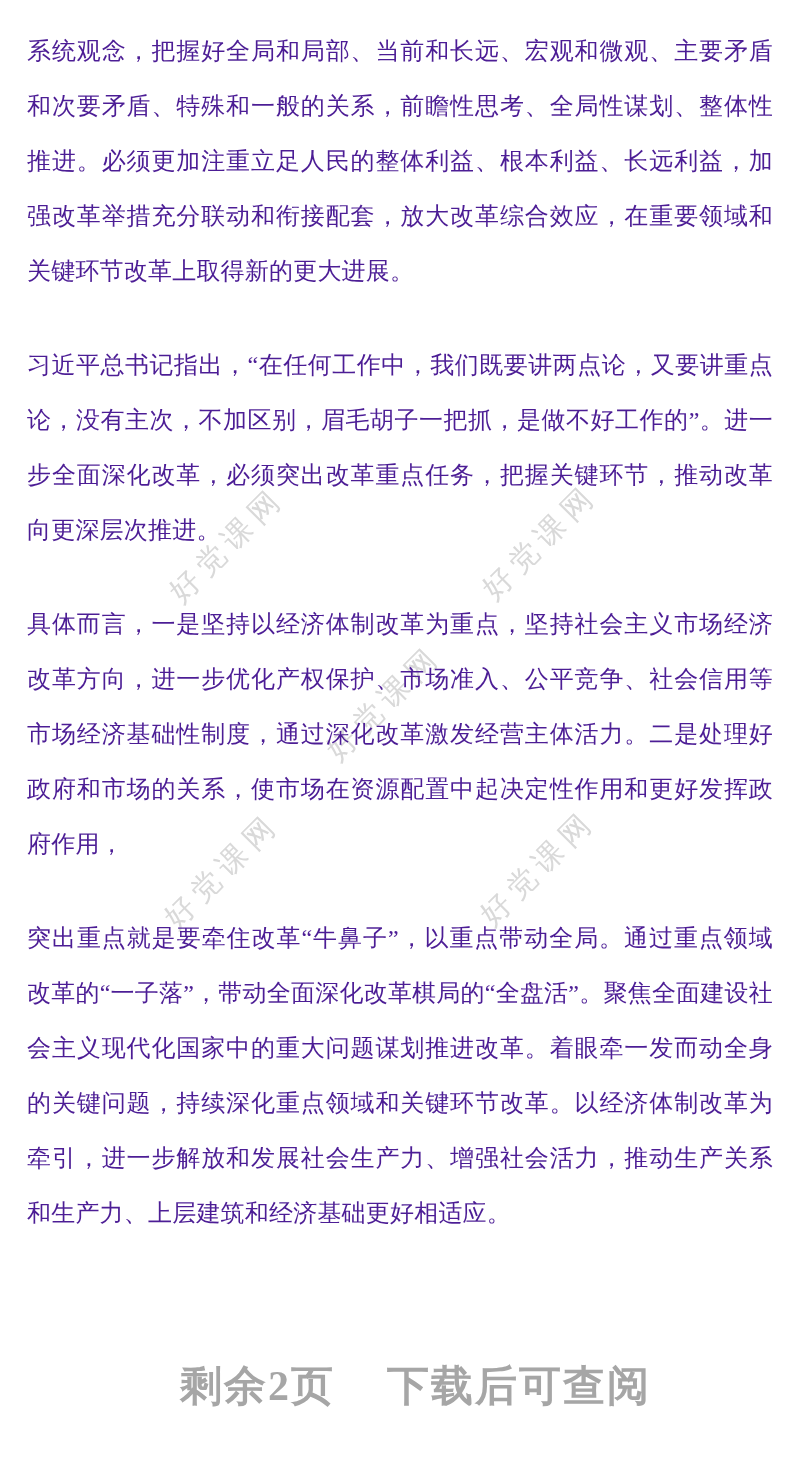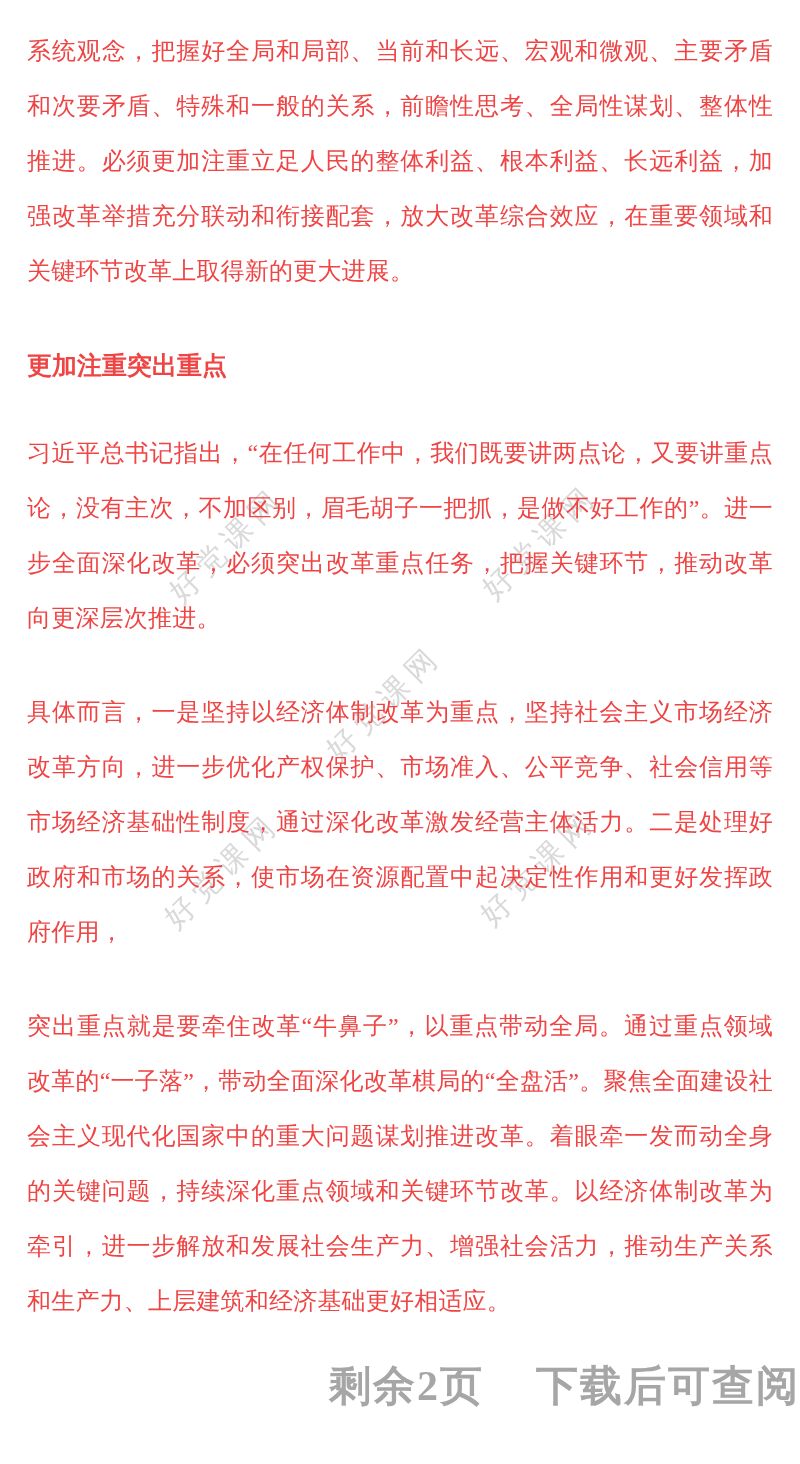--- a/index.html
+++ b/index.html
@@ -49,21 +49,21 @@
     font-size: 25px;
     line-height: 55px;
     margin: 0 0 33px 0;
   }
   .footer-banner {
     position: absolute;
     left: 0;
     right: 0;
     top: 1356px;
     padding-left: 31px;
-    text-align: right;
+    text-align: center;
     font-family: "Liberation Serif", "DejaVu Serif", serif;
     font-weight: 700;
     font-size: 42px;
     line-height: 60px;
     letter-spacing: 2px;
     white-space: nowrap;
   }
   .footer-banner .banner-gap {
     display: inline-block;
     width: 52px;
@@ -75,23 +75,22 @@
 <div class="page">
 
   <div class="watermark-layer">
       <div class="watermark" style="left: 227px; top: 545px; color: rgb(217, 217, 217);">好党课网</div>
       <div class="watermark" style="left: 540px; top: 542px; color: rgb(217, 217, 217);">好党课网</div>
       <div class="watermark" style="left: 384px; top: 703px; color: rgb(217, 217, 217);">好党课网</div>
       <div class="watermark" style="left: 222px; top: 871px; color: rgb(217, 217, 217);">好党课网</div>
       <div class="watermark" style="left: 538px; top: 868px; color: rgb(217, 217, 217);">好党课网</div>
     </div>
 
-  <div class="content" style="color: #ef4444;">
+  <div class="content" style="color: #4c1d95;">
       <div class="para">系统观念，把握好全局和局部、当前和长远、宏观和微观、主要矛盾和次要矛盾、特殊和一般的关系，前瞻性思考、全局性谋划、整体性推进。必须更加注重立足人民的整体利益、根本利益、长远利益，加强改革举措充分联动和衔接配套，放大改革综合效应，在重要领域和关键环节改革上取得新的更大进展。</div>
-      <div class="heading">更加注重突出重点</div>
       <div class="para">习近平总书记指出，“在任何工作中，我们既要讲两点论，又要讲重点论，没有主次，不加区别，眉毛胡子一把抓，是做不好工作的”。进一步全面深化改革，必须突出改革重点任务，把握关键环节，推动改革向更深层次推进。</div>
       <div class="para">具体而言，一是坚持以经济体制改革为重点，坚持社会主义市场经济改革方向，进一步优化产权保护、市场准入、公平竞争、社会信用等市场经济基础性制度，通过深化改革激发经营主体活力。二是处理好政府和市场的关系，使市场在资源配置中起决定性作用和更好发挥政府作用，</div>
       <div class="para">突出重点就是要牵住改革“牛鼻子”，以重点带动全局。通过重点领域改革的“一子落”，带动全面深化改革棋局的“全盘活”。聚焦全面建设社会主义现代化国家中的重大问题谋划推进改革。着眼牵一发而动全身的关键问题，持续深化重点领域和关键环节改革。以经济体制改革为牵引，进一步解放和发展社会生产力、增强社会活力，推动生产关系和生产力、上层建筑和经济基础更好相适应。</div>
     </div>
 
   <div class="footer-banner" style="color: rgb(166, 166, 166);">
     <span>剩余2页</span><span class="banner-gap"></span><span>下载后可查阅</span>
   </div>
 
 </div>

